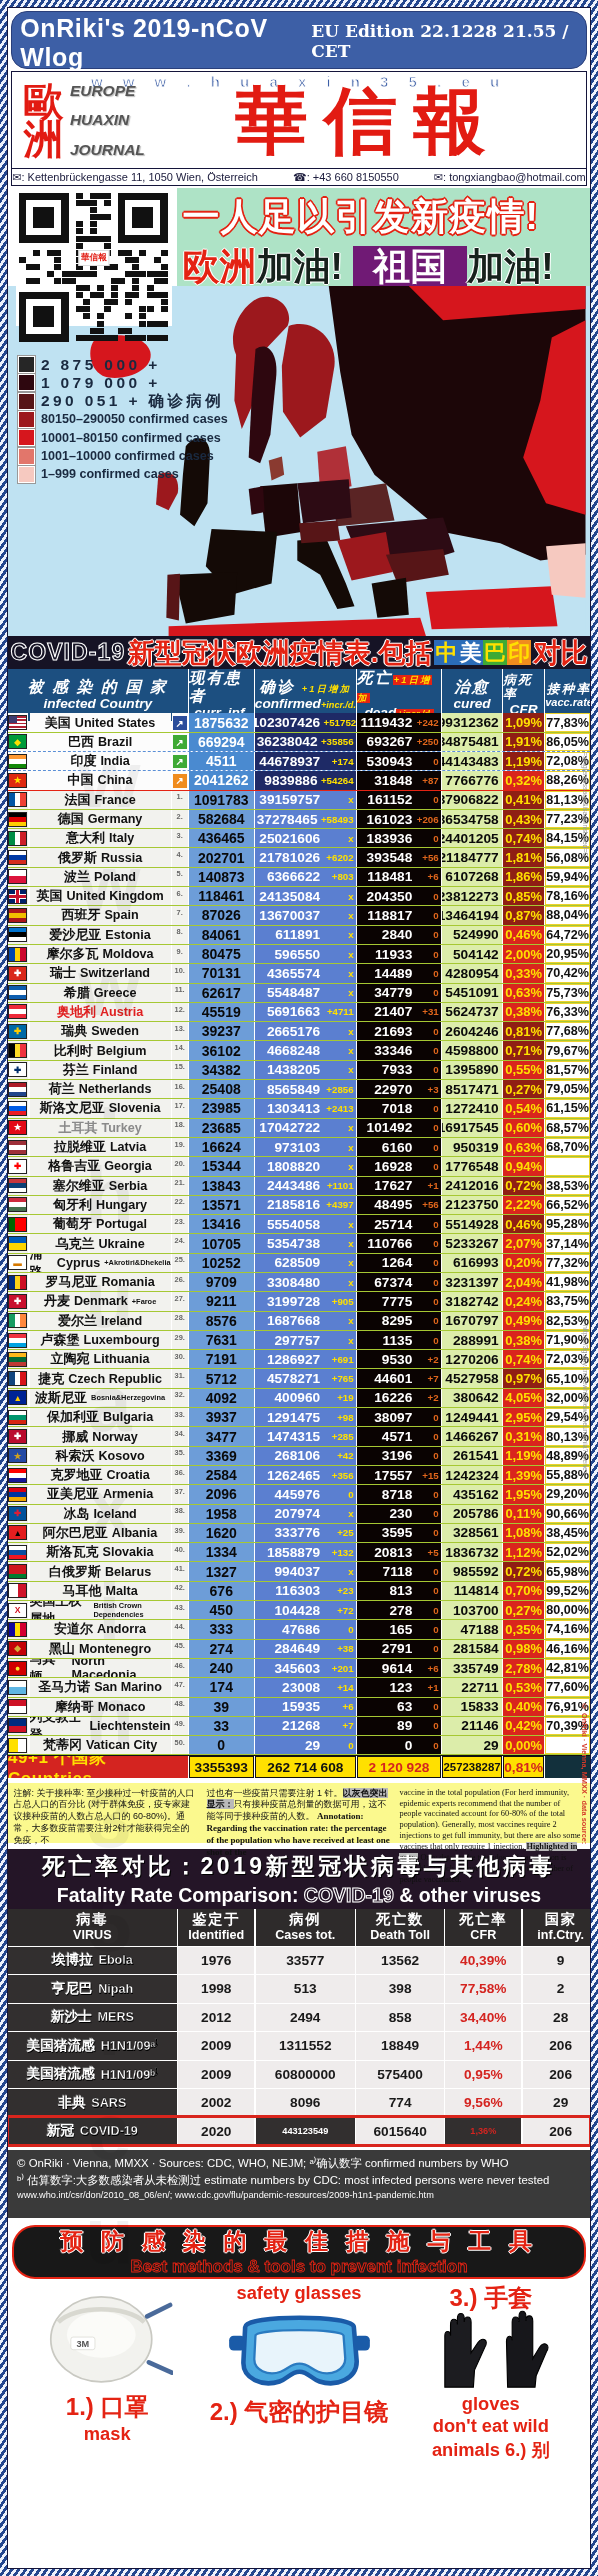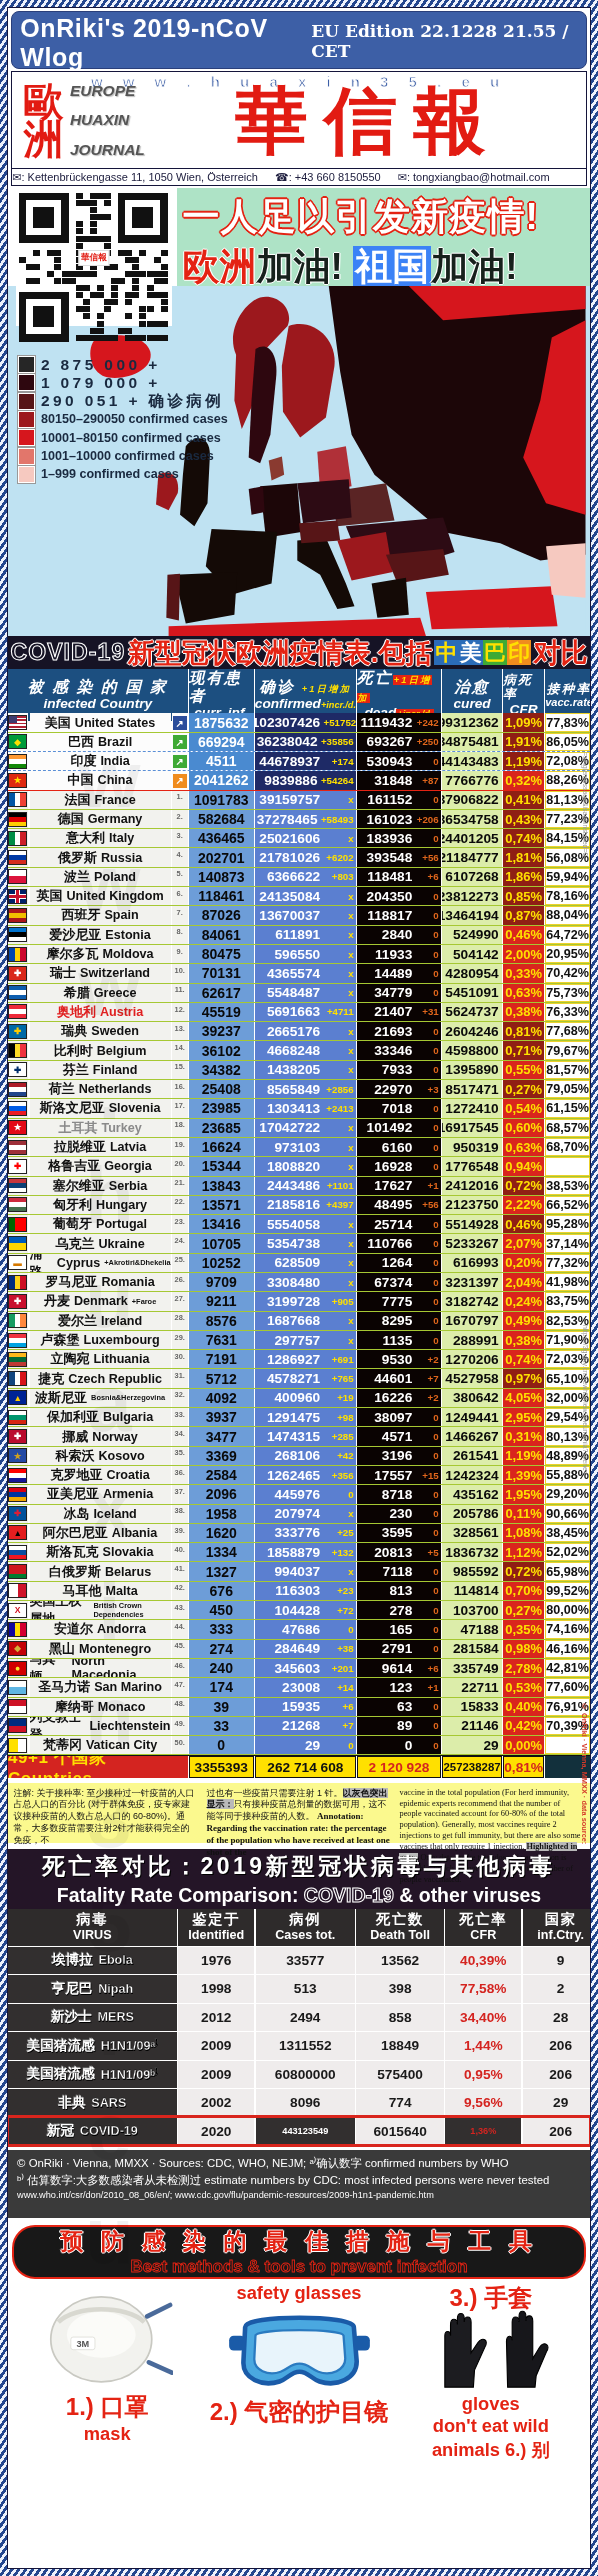--- a/index.html
+++ b/index.html
@@ -2,57 +2,57 @@
 <html style="font-size:9.2px"><head>
 <meta charset="utf-8">
 <style>
   html,body{margin:0;padding:0;background:#e8e8e8;}
   .poster{position:relative;width:598px;height:2576px;
     background:repeating-linear-gradient(125deg,#24468e 0 2.9px,#eef2fc 2.9px 5.7px);
     font-family:"Liberation Sans",sans-serif;overflow:hidden;}
   .inner{position:absolute;inset:6.9px;background:#fff;border:1.7px solid #14143a;overflow:hidden;}
 
   
-  .topbar{margin:2.9px 3.4px 0 3.4px;height:58px;background:#3d5fa6;border-radius:8px;
+  .topbar{margin:2.9px 3.4px 0 3.4px;height:58px;background:#3d5fa6;border-radius:16px;
     border:1.1px solid #2a3f7a;color:#fff;padding:2.3px 8px;box-sizing:border-box;}
   .topbar .l1{display:flex;align-items:baseline;gap:10.3px;}
   .wlog{font-size:25px;font-weight:700;letter-spacing:0.6px;}
   .edition{font-family:"DejaVu Serif",serif;font-size:17px;font-weight:700;}
   .wwwline{text-align:center;font-size:15px;font-weight:700;letter-spacing:8px;color:#3d5fa6;
     -webkit-text-stroke:0.9px #fff;text-shadow:0 0 1.1px #fff;margin-top:1.1px;}
 
   
   .mast-frame{margin:2.3px 3.4px 0 3.4px;border:1.7px solid #14143a;box-shadow:0 0 0 1.1px #fff inset;}
   .masthead{background:#fff;height:96px;display:flex;align-items:center;padding:1.1px 4.6px;box-sizing:border-box;}
   .cnleft{width:53px;color:#e21b12;font-family:"DejaVu Serif",serif;font-weight:700;font-size:40px;
     line-height:0.95;text-align:center;}
   .egray{width:86px;color:#555;font-style:italic;font-weight:700;font-size:15.5px;line-height:1.9;
     text-shadow:1.1px 1.1px 1.1px #bbb;}
   .bigred{flex:1;text-align:center;color:#e21b12;font-family:"DejaVu Serif",serif;font-weight:700;
     font-size:73px;letter-spacing:16px;line-height:1.1;white-space:nowrap;}
   .contact{border-top:1.1px solid #14143a;background:#fff;height:16px;display:flex;align-items:center;
-    justify-content:flex-start;gap:17px;font-size:11px;color:#202040;font-weight:500;}
+    justify-content:space-between;gap:17px;font-size:11px;color:#202040;font-weight:500;}
 
   
   .upper{position:relative;margin-top:2.3px;}
   .qr{position:absolute;left:8px;top:1.1px;width:156px;height:137px;background:#fff;z-index:6;
     padding:3.4px;box-sizing:border-box;}
   .qrgrid{position:relative;width:100%;height:100%;background:#fff;}
   .qrgrid .cell{position:absolute;background:#111;}
   .qrlabel{position:absolute;left:50%;top:50%;transform:translate(-50%,-50%);background:#fff;
     border:0.6px solid #ddd;color:#e21b12;font-weight:700;font-size:8.6px;padding:2.3px 1.7px;z-index:3;
     font-family:"DejaVu Serif",serif;text-align:center;line-height:1.1;}
   .slogan{margin-left:169px;height:98px;background:#aee3c6;padding:3.4px 5.7px;box-sizing:border-box;
     display:flex;flex-direction:column;justify-content:space-between;}
   .sl1{font-size:37px;font-weight:700;color:#fff;letter-spacing:1.1px;white-space:nowrap;
     text-shadow:-1.7px 0 #e42313,1.7px 0 #e42313,0 -1.7px #e42313,0 1.7px #e42313,-1.1px -1.1px #e42313,1.1px 1.1px #e42313,-1.1px 1.1px #e42313,1.1px -1.1px #e42313;}
   .sl2{font-size:37px;font-weight:700;white-space:nowrap;}
   .sl2 .red{color:#e42313;text-shadow:-1.1px 0 #fff,1.1px 0 #fff,0 -1.1px #fff,0 1.1px #fff;}
   .sl2 .blk{color:#17211c;text-shadow:-1.1px 0 #fff,1.1px 0 #fff,0 -1.1px #fff,0 1.1px #fff;}
-  .sl2 .redbox{color:#fff;background:#3b82f6;padding:0 2px;}
+  .sl2 .redbox{color:#fff;background:#701a75;padding:0 20px;}
   .mapbox{position:relative;height:350px;background:#bfe2f2;}
   .legend{position:absolute;left:10.3px;top:69px;z-index:5;}
   .leg-item{display:flex;align-items:center;height:18.3px;}
   .leg-sw{width:15px;height:15px;border:1.1px solid #fff;outline:0.6px solid #999;margin-right:5.7px;flex:0 0 auto;}
   .leg-item .lt{font-weight:700;color:#1a2a40;font-size:12.6px;white-space:nowrap;}
   .leg-item.big .lt{font-size:15.5px;letter-spacing:3.4px;}
 
   
   .tbl-title{height:33px;background:#161325;display:flex;align-items:center;justify-content:center;
     gap:2.3px;white-space:nowrap;overflow:hidden;}

